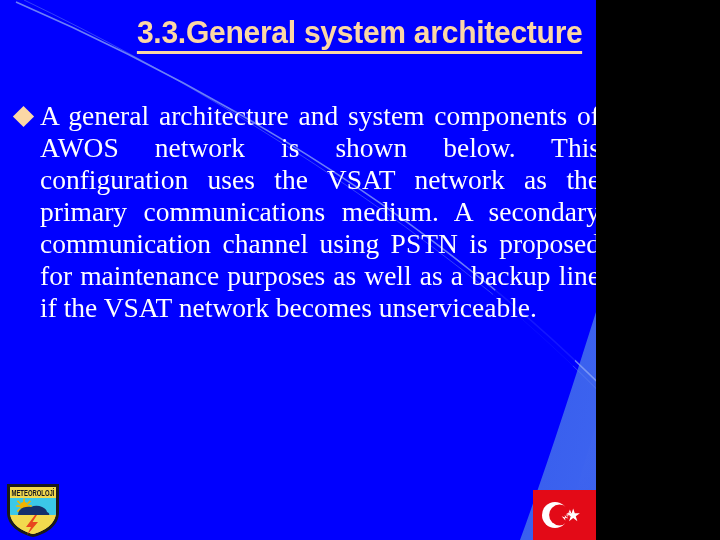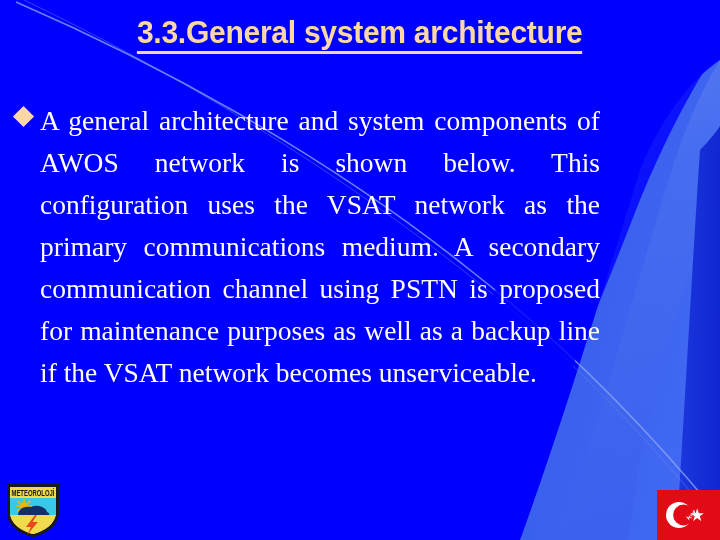--- a/index.html
+++ b/index.html
@@ -2,21 +2,21 @@
 <html><head>
 <meta charset="utf-8">
 <style>
   html, body {
     margin: 0;
     padding: 0;
     background: #000000;
   }
   #slide {
     position: relative;
-    width: 720px;
+    width: 596px;
     height: 540px;
     overflow: hidden;
     background: #0369a1;
     font-family: "Liberation Serif", "DejaVu Serif", serif;
   }
 
   
   #bg-art {
     position: absolute;
     left: 0; top: 0;
@@ -65,21 +65,21 @@
     width: 15px;
     height: 15px;
     background: #FBD7A5;
     transform: rotate(45deg);
   }
   .bullet-text {
     display: block;
     color: #FFFFFF;
     font-family: "Liberation Serif", "DejaVu Serif", serif;
     font-size: 27.5px;
-    line-height: 42px;
+    line-height: 32px;
     text-align: justify;
     text-justify: inter-word;
     text-indent: 0;
     hyphens: none;
     word-spacing: 0px;
   }
   
 
   
   #logo {

